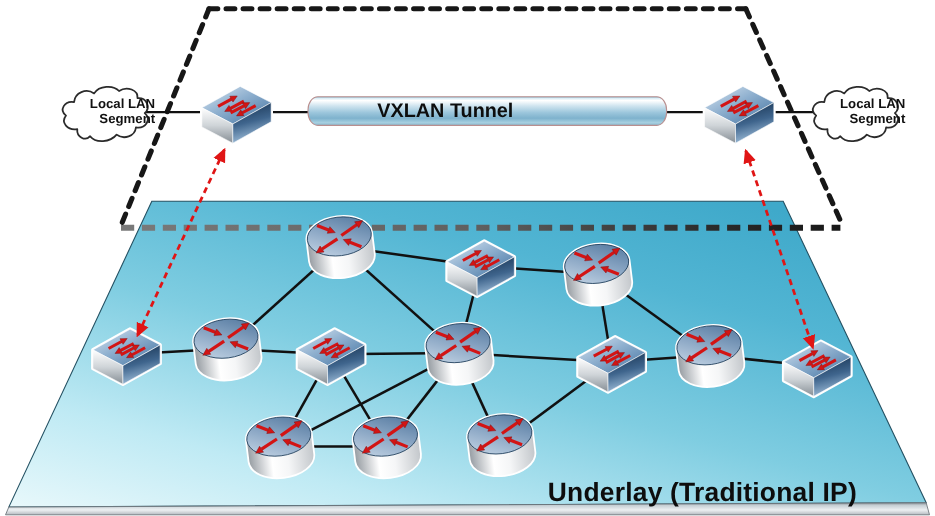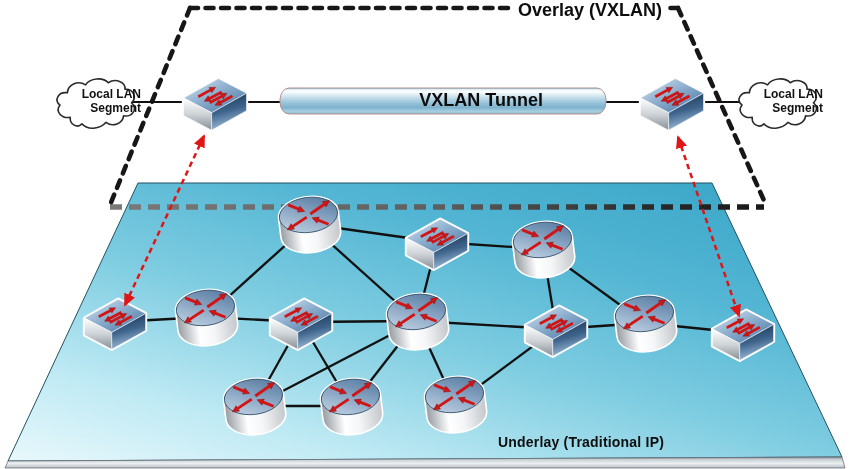--- a/index.html
+++ b/index.html
@@ -1,22 +1,22 @@
 <!DOCTYPE html>
 <html><head>
 <meta charset="utf-8">
 <style>
   html,body{margin:0;padding:0;background:#fff;}
   .canvas{position:relative;width:850px;height:469px;background:#ffffff;overflow:hidden;
           font-family:"Liberation Sans",sans-serif;}
   svg{position:absolute;left:0;top:0;}
   .lbl{position:absolute;font-weight:bold;color:#0d0d0d;white-space:nowrap;}
   #overlay-label{left:513px;top:0px;font-size:18px;background:#ffffff;padding:0 5px;}
-  #tunnel-label{left:343px;top:90px;width:200px;text-align:right;font-size:18px;}
-  #underlay-label{left:498px;top:434px;font-size:14px;letter-spacing:.2px;}
+  #tunnel-label{left:343px;top:90px;width:200px;text-align:left;font-size:18px;}
+  #underlay-label{left:498px;top:434px;font-size:24px;letter-spacing:.2px;}
   .cloud-label{position:absolute;width:90px;text-align:right;font-size:12px;line-height:14px;
                font-weight:bold;color:#111;}
   #cloud-label-left{left:51px;top:87px;}
   #cloud-label-right{left:733px;top:87px;}
 </style>
 </head>
 <body>
 
 <div class="canvas">
 
@@ -380,21 +380,20 @@
       </g>
 
     <g transform="translate(52,77) scale(0.73,0.72)">
       <path d="M25,56 C13,58 4,48 11,39 C2,32 9,20 21,22 C22,10 36,4 46,11 C52,1 70,0 77,8 C87,1 101,7 100,17 C111,16 117,28 109,36 C118,44 110,56 98,54 C97,65 83,70 74,63 C66,73 48,74 41,65 C35,72 24,66 25,56 Z" fill="#ffffff" stroke="#2b2b2b" stroke-width="2.2" stroke-linejoin="round"></path>
     </g>
     <g transform="translate(734,77) scale(0.73,0.72)">
       <path d="M25,56 C13,58 4,48 11,39 C2,32 9,20 21,22 C22,10 36,4 46,11 C52,1 70,0 77,8 C87,1 101,7 100,17 C111,16 117,28 109,36 C118,44 110,56 98,54 C97,65 83,70 74,63 C66,73 48,74 41,65 C35,72 24,66 25,56 Z" fill="#ffffff" stroke="#2b2b2b" stroke-width="2.2" stroke-linejoin="round"></path>
     </g>
   </svg>
 
-  <div class="lbl" id="overlay-label">Overlay (VXLAN)</div>
   <div class="lbl" id="tunnel-label">VXLAN Tunnel</div>
   <div class="lbl" id="underlay-label">Underlay (Traditional IP)</div>
   <div class="cloud-label" id="cloud-label-left">
     <div>Local LAN</div>
     <div>Segment</div>
   </div>
   <div class="cloud-label" id="cloud-label-right">
     <div>Local LAN</div>
     <div>Segment</div>
   </div>

